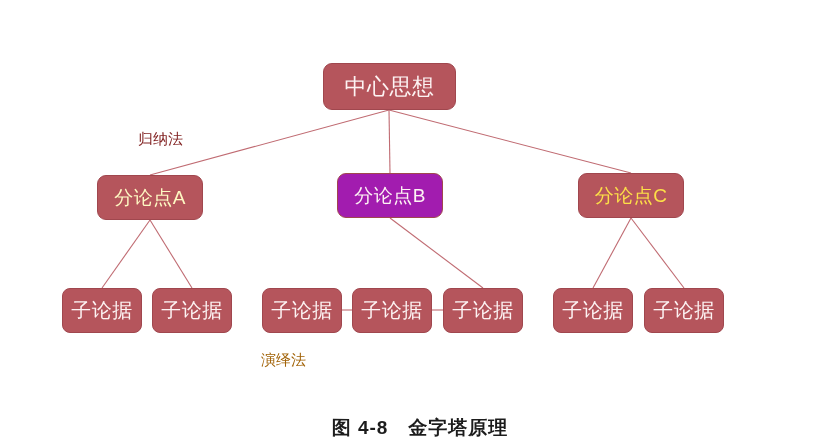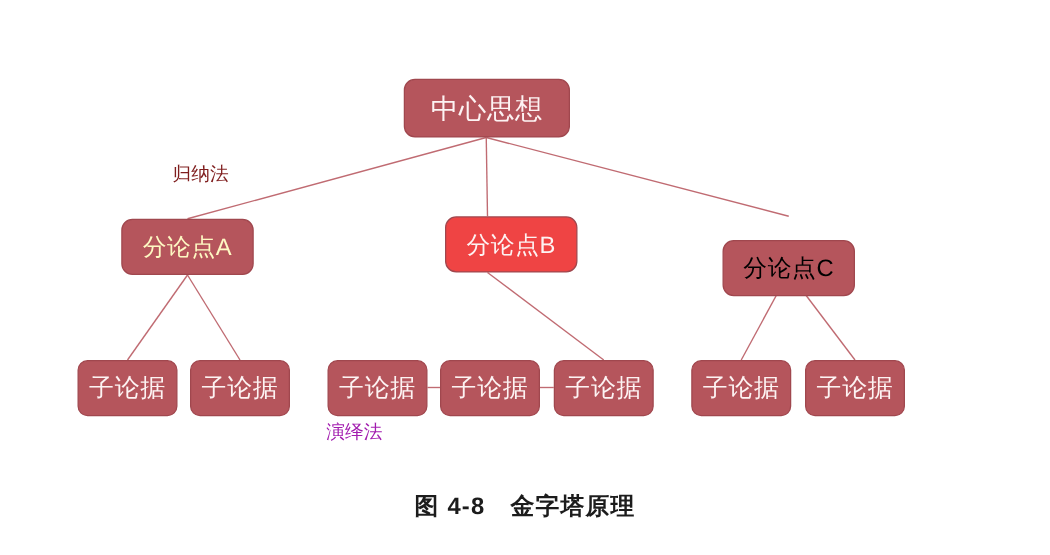--- a/index.html
+++ b/index.html
@@ -58,20 +58,21 @@
   }
   .caption {
     position: absolute;
     width: 840px;
     left: 0;
     text-align: center;
     font-size: 19px;
     font-weight: bold;
     color: #1c1c1c;
     letter-spacing: 1px;
+    margin-top: 23px;
   }
 </style>
 </head>
 <body>
 
 <div id="stage" style="background: rgb(255, 255, 255);">
 
   <svg id="edges" viewBox="0 0 840 444" xmlns="http://www.w3.org/2000/svg">
       <line x1="389" y1="110" x2="150" y2="175" stroke="#c06b72" stroke-width="1.1"></line>
       <line x1="389" y1="110" x2="390" y2="173" stroke="#c06b72" stroke-width="1.1"></line>
@@ -85,24 +86,24 @@
       <line x1="432" y1="310" x2="443" y2="310" stroke="#c06b72" stroke-width="1.1"></line>
     </svg>
 
   <div id="nodes-layer">
       <div class="node node-root" style="left: 323px; top: 63px; width: 133px; height: 47px; background: rgb(181, 85, 92); border-color: rgb(160, 71, 78); color: rgb(253, 243, 243);">
         <span>中心思想</span>
       </div>
       <div class="node node-branch" style="left: 97px; top: 175px; width: 106px; height: 45px; background: rgb(181, 85, 92); border-color: rgb(160, 71, 78); color: #fef9c3;">
         <span>分论点A</span>
       </div>
-      <div class="node node-branch" style="left: 356px; top: 173px; width: 106px; height: 45px; background: #ef4444; border-color: rgb(160, 71, 78); color: rgb(253, 243, 243);">
+      <div class="node node-branch" style="left: 337px; top: 173px; width: 106px; height: 45px; background: #a21caf; border-color: rgb(160, 71, 78); color: rgb(253, 243, 243);">
         <span>分论点B</span>
       </div>
-      <div class="node node-branch" style="left: 578px; top: 173px; width: 106px; height: 45px; background: rgb(181, 85, 92); border-color: rgb(160, 71, 78); color: #000000; margin-top: 19px;">
+      <div class="node node-branch" style="left: 578px; top: 173px; width: 106px; height: 45px; background: rgb(181, 85, 92); border-color: rgb(160, 71, 78); color: #fde047;">
         <span>分论点C</span>
       </div>
       <div class="node node-leaf" style="left: 62px; top: 288px; width: 80px; height: 45px; background: rgb(181, 85, 92); border-color: rgb(160, 71, 78); color: rgb(253, 243, 243);">
         <span>子论据</span>
       </div>
       <div class="node node-leaf" style="left: 152px; top: 288px; width: 80px; height: 45px; background: rgb(181, 85, 92); border-color: rgb(160, 71, 78); color: rgb(253, 243, 243);">
         <span>子论据</span>
       </div>
       <div class="node node-leaf" style="left: 262px; top: 288px; width: 80px; height: 45px; background: rgb(181, 85, 92); border-color: rgb(160, 71, 78); color: rgb(253, 243, 243);">
         <span>子论据</span>
@@ -113,18 +114,18 @@
       <div class="node node-leaf" style="left: 443px; top: 288px; width: 80px; height: 45px; background: rgb(181, 85, 92); border-color: rgb(160, 71, 78); color: rgb(253, 243, 243);">
         <span>子论据</span>
       </div>
       <div class="node node-leaf" style="left: 553px; top: 288px; width: 80px; height: 45px; background: rgb(181, 85, 92); border-color: rgb(160, 71, 78); color: rgb(253, 243, 243);">
         <span>子论据</span>
       </div>
       <div class="node node-leaf" style="left: 644px; top: 288px; width: 80px; height: 45px; background: rgb(181, 85, 92); border-color: rgb(160, 71, 78); color: rgb(253, 243, 243);">
         <span>子论据</span>
       </div>
       <div class="side-label" style="left: 138px; top: 130px; color: #7f1d1d;">归纳法</div>
-      <div class="side-label" style="left: 261px; top: 336px; color: #a21caf;">演绎法</div>
+      <div class="side-label" style="left: 261px; top: 351px; color: #a16207;">演绎法</div>
     </div>
 
   <div class="caption" style="top: 392px; color: rgb(28, 28, 28);">图 4-8　金字塔原理</div>
 
 </div>
 
 </body></html>

